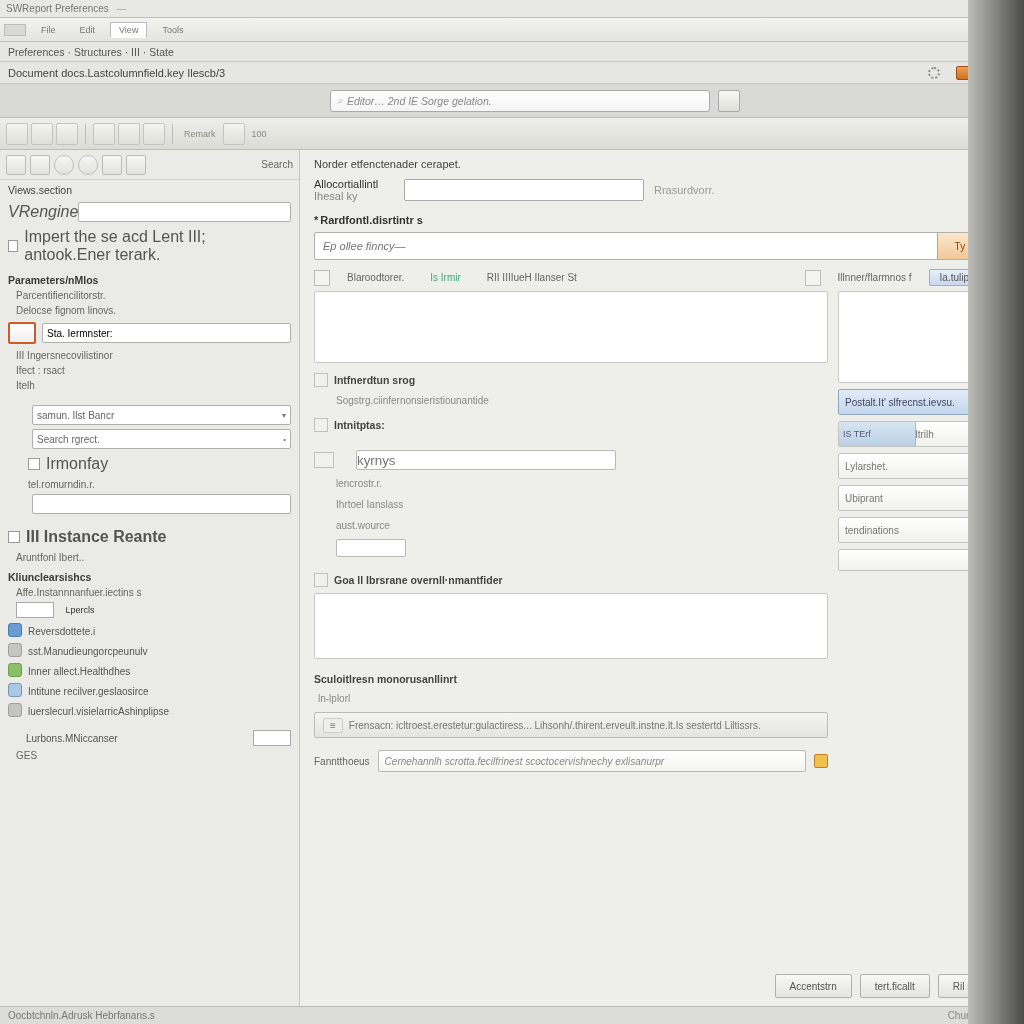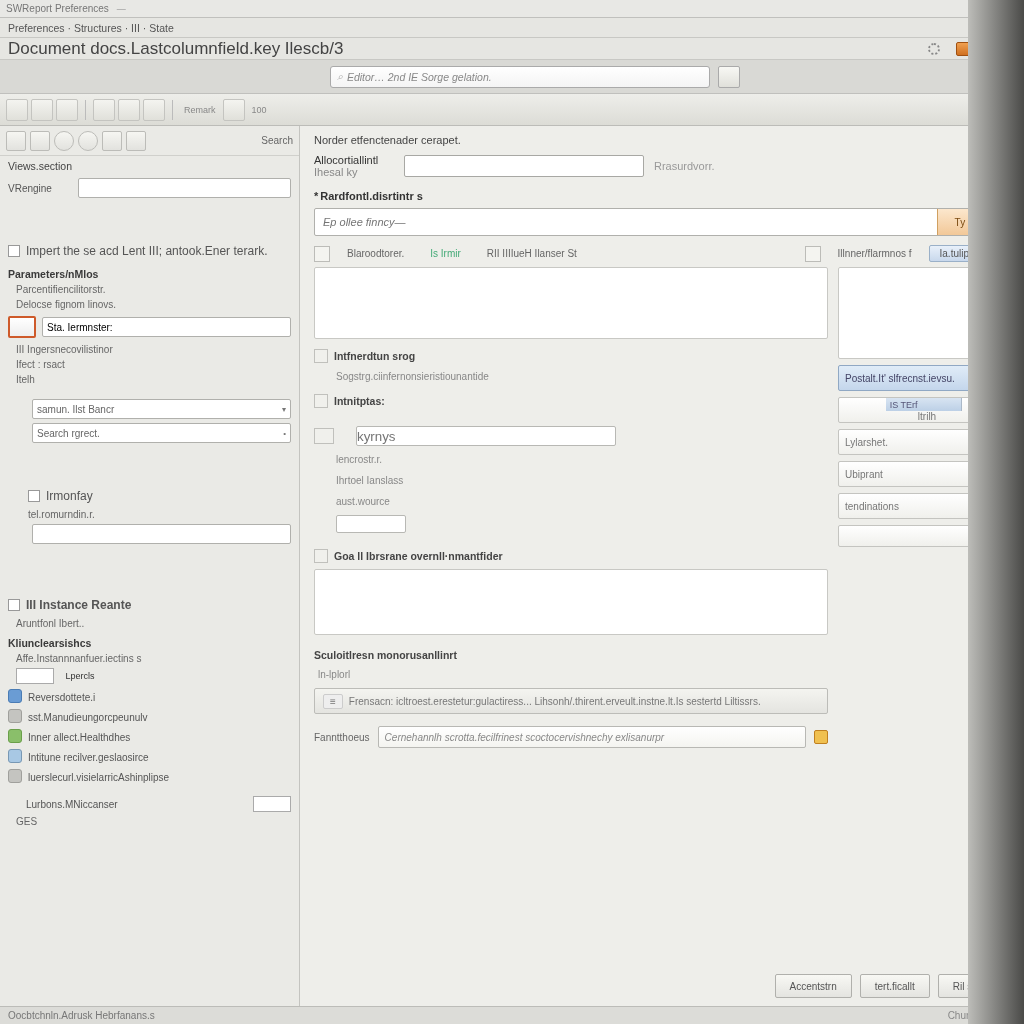--- a/index.html
+++ b/index.html
@@ -11,21 +11,21 @@
 .titlebar .tproj { margin-left: 8px; color: #999; font-size: 9px; }
 
 
 .ribbonrow { height: 24px; background: linear-gradient(#f2f2ee,#e4e4e0); border-bottom: 1px solid #c0c0bd; display: flex; align-items: center; padding: 0 4px; gap: 6px; }
 .ribbonrow .rgrp { padding: 2px 8px; font-size: 9px; color: #777; border: 1px solid transparent; }
 .ribbonrow .rgrp.sel { background: #fff; border: 1px solid #bbb; border-bottom-color: #fff; }
 .rchip { width: 22px; height: 12px; background: #d8d8d4; border: 1px solid #bbb; }
 
 
 .subtitle1 { height: 20px; background: #e6e6e2; border-bottom: 1px solid #c8c8c4; display: flex; align-items: center; padding: 0 8px; font-size: 10.5px; color: #555; }
-.subtitle2 { height: 22px; background: #e6e6e2; border-bottom: 1px solid #c8c8c4; display: flex; align-items: center; padding: 0 8px; font-size: 17px; color: #444; justify-content: space-between; }
+.subtitle2 { height: 22px; background: #e6e6e2; border-bottom: 1px solid #c8c8c4; display: flex; align-items: center; padding: 0 8px; font-size: 11px; color: #444; justify-content: space-between; }
 .subtitle2 .winctrls { display: flex; gap: 3px; }
 .winbtn { width: 18px; height: 14px; background: linear-gradient(#f0a050,#d07020); border: 1px solid #a05010; border-radius: 2px; }
 .gearico { width: 12px; height: 12px; border: 2px dotted #888; border-radius: 50%; margin-right: 8px; }
 
 
 .searchstrip { height: 34px; background: #d9d9d5; display: flex; align-items: center; padding: 0 8px; gap: 8px; border-bottom: 1px solid #c0c0bd; }
 .searchstrip .leftblank { width: 314px; }
 .searchbox { flex: 0 0 380px; height: 22px; background: linear-gradient(#fff,#f4f4f4); border: 1px solid #aaa; border-radius: 3px; display: flex; align-items: center; padding: 0 6px; font-style: italic; color: #888; font-size: 10.5px; }
 .searchbtn { width: 22px; height: 22px; background: linear-gradient(#f8f8f4,#e0e0da); border: 1px solid #aaa; border-radius: 2px; }
 
@@ -42,25 +42,25 @@
 .main { flex: 1; display: flex; min-height: 0; }
 
 
 .left { width: 300px; background: #eaeae6; border-right: 1px solid #c4c4c0; display: flex; flex-direction: column; overflow: hidden; font-size: 10.5px; }
 .left .btnrow { height: 30px; display: flex; align-items: center; gap: 4px; padding: 0 6px; border-bottom: 1px solid #d0d0cc; }
 .left .btnrow .sqbtn { width: 20px; height: 20px; background: linear-gradient(#f6f6f2,#e2e2de); border: 1px solid #bcbcb8; border-radius: 2px; }
 .left .btnrow .sqbtn.round { border-radius: 50%; }
 .left .btnrow .lbl { font-size: 10px; color: #666; margin-left: auto; }
 .left .secthdr { padding: 4px 8px; font-size: 10.5px; color: #444; }
 .left .fieldrow { display: flex; align-items: center; gap: 6px; padding: 2px 8px; }
-.left .fieldrow label { width: 64px; font-size: 10px; color: #555; }
+.left .fieldrow label { width: 64px; font-size: 16px; color: #555; font-style: italic; }
 .left input[type=text], .left .combo { flex: 1; height: 20px; background: #fff; border: 1px solid #b0b0ac; border-radius: 2px; padding: 0 4px; font-size: 10px; }
 .left .combo { display: flex; align-items: center; justify-content: space-between; color: #666; }
 .left .combo .arr { font-size: 8px; color: #777; }
-.left .chkrow { display: flex; align-items: center; gap: 6px; padding: 4px 8px; font-size: 12px; color: #555; margin-top: 40px; }
+.left .chkrow { display: flex; align-items: center; gap: 6px; padding: 4px 8px; font-size: 16px; color: #555; }
 .left .chkrow .chk { width: 12px; height: 12px; background: #fff; border: 1px solid #999; }
 .left .grouplbl { padding: 6px 8px 2px; font-weight: 600; font-size: 10.5px; color: #3a3a3a; }
 .left .subitem { padding: 2px 8px 2px 16px; font-size: 10px; color: #666; }
 .left .thumb { display: flex; align-items: center; gap: 6px; padding: 4px 8px; }
 .left .thumb .timg { width: 28px; height: 22px; background: linear-gradient(#fff,#eee); border: 2px solid #ce5a2a; border-radius: 2px; }
 .left .thumb input { flex: 1; }
 .left .listitem { display: flex; align-items: flex-end; gap: 6px; padding: 3px 8px; font-size: 10px; color: #555; }
 .left .listitem .ico { width: 14px; height: 14px; border-radius: 3px; }
 .left .ico.blue { background: #6a9cd4; border: 1px solid #4a7cb4; }
 .left .ico.green { background: #8abf6a; border: 1px solid #6a9f4a; }
@@ -88,23 +88,23 @@
 .formcol { display: flex; flex-direction: column; gap: 6px; }
 .formcol.main { flex: 1; }
 .formcol.side { width: 172px; }
 .txarea { background: #fff; border: 1px solid #c8c8c4; border-radius: 2px; }
 .secttitle { display: flex; align-items: center; gap: 6px; font-size: 10.5px; color: #444; font-weight: 600; margin-top: 4px; }
 .secttitle .sico { width: 14px; height: 14px; background: #f0f0ec; border: 1px solid #c0c0bc; }
 .subgray { font-size: 10px; color: #888; padding: 2px 0 2px 22px; }
 .inlineinput { height: 20px; background: #fff; border: 1px solid #b8b8b4; border-radius: 2px; }
 .sidebox { height: 26px; background: linear-gradient(#fff,#f0f0ec); border: 1px solid #c4c4c0; border-radius: 2px; display: flex; align-items: center; padding: 0 6px; font-size: 10px; color: #777; }
 .sidebox.active { background: linear-gradient(#e0ecf8,#c4d6ec); border-color: #90a8c4; color: #446; }
-.sidebox.split { padding: 0; flex-direction: column; }
+.sidebox.split { padding: 0; }
 .sidebox.split .l { width: 45%; height: 100%; background: linear-gradient(#d8e4f2,#bcd0e6); border-right: 1px solid #aab8c8; display: flex; align-items: center; padding-left: 4px; font-size: 9px; color: #557; }
-.sidebox.split .r { flex: 1; display: flex; align-items: center; padding-left: 6px; }
+.sidebox.split .r { flex: 1; display: flex; align-items: center; }
 
 .notebar { height: 26px; background: linear-gradient(#f4f4f0,#e4e4e0); border: 1px solid #bcbcb8; border-radius: 2px; display: flex; align-items: center; padding: 0 8px; font-size: 10px; color: #777; gap: 6px; }
 .notechip { padding: 1px 6px; background: #eee; border: 1px solid #ccc; border-radius: 2px; }
 .pathrow { display: flex; align-items: center; gap: 8px; margin-top: 6px; font-size: 10px; color: #666; }
 .pathrow .pathbox { flex: 1; height: 22px; background: linear-gradient(#fff,#f4f4f0); border: 1px solid #b8b8b4; border-radius: 2px; display: flex; align-items: center; padding: 0 6px; color: #888; font-style: italic; }
 .warnico { width: 14px; height: 14px; background: #f0c050; border: 1px solid #c08020; border-radius: 2px; }
 
 .btnbar { display: flex; justify-content: flex-end; gap: 8px; padding: 10px 0 4px; }
 .btnbar button { height: 24px; padding: 0 14px; background: linear-gradient(#f8f8f4,#e4e4e0); border: 1px solid #b0b0ac; border-radius: 2px; font-size: 10px; color: #555; }
 
@@ -117,20 +117,29 @@
 </head>
 <body>
 
 <div class="app">
 
   <div class="titlebar">
     <span>SWReport Preferences</span>
     <span class="tproj">—</span>
   </div>
 
+  <div class="ribbonrow">
+    <span class="rchip"></span>
+    <span class="rgrp">File</span>
+    <span class="rgrp">Edit</span>
+    <span class="rgrp sel">View</span>
+    <span class="rgrp">Tools</span>
+    <span style="flex:1"></span>
+    <span class="rgrp">Help</span>
+  </div>
 
   <div class="subtitle1">
     <span>Preferences · Structures · III · State</span>
   </div>
 
   <div class="subtitle2">
     <span>Document docs.Lastcolumnfield.key Ilescb/3</span>
     <div style="display:flex;align-items:center;gap:8px">
       <span class="gearico"></span>
       <div class="winctrls">

